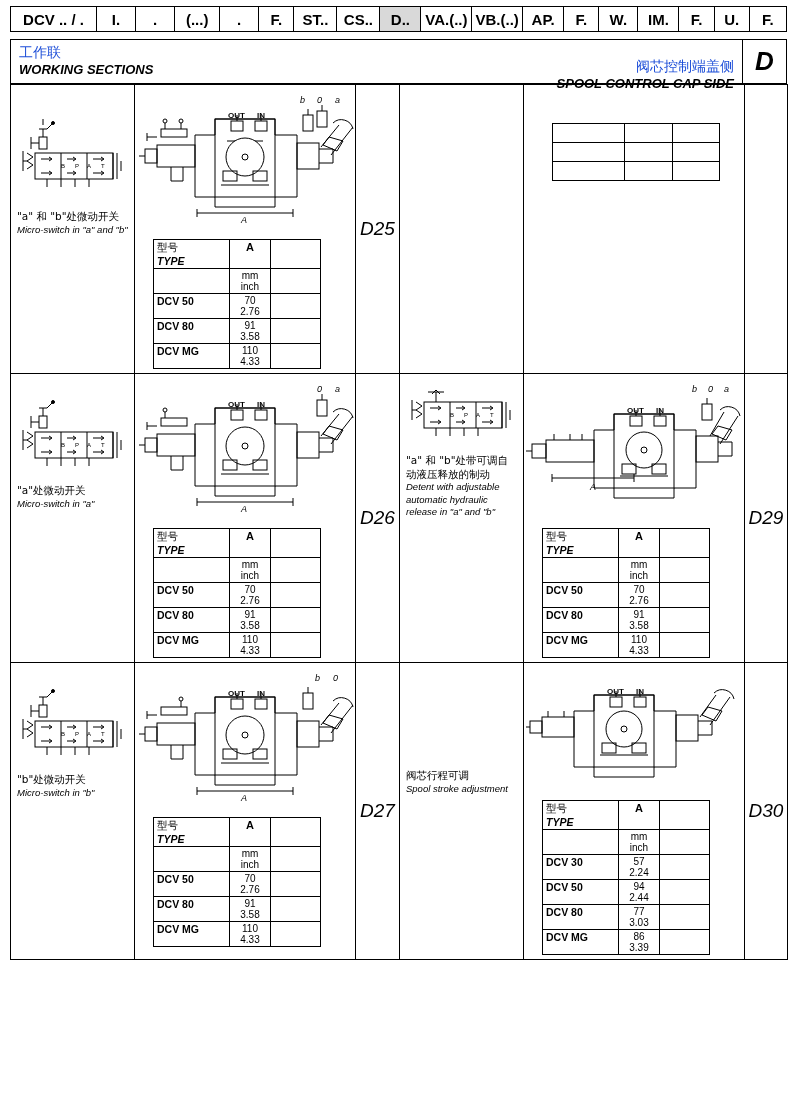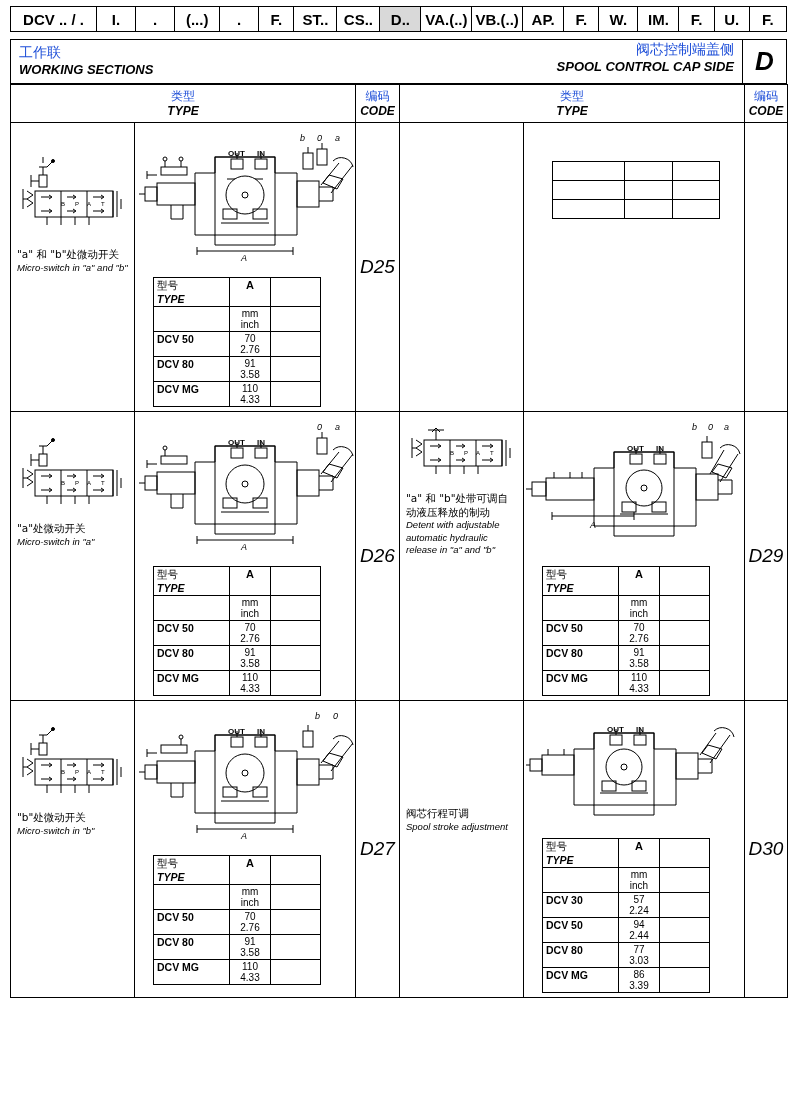--- a/index.html
+++ b/index.html
@@ -40,21 +40,21 @@
     position: absolute;
     left: 10px; top: 39px;
     width: 777px; height: 45px;
     border: 1px solid #000;
     background: #fff;
   }
   .headband .left {
     position: absolute; left: 8px; top: 3px;
   }
   .headband .right {
-    position: absolute; right: 52px; top: 0; text-align: right;
+    position: absolute; right: 52px; top: 17px; text-align: right;
   }
   .cn { font-size: 14px; color: #1d4ed8; line-height: 1.35; font-family: "DejaVu Sans", sans-serif; }
   .en { font-size: 13px; color: #000000; font-weight: bold; font-style: italic; line-height: 1.25; }
   .headband .bigD {
     position: absolute; right: 0; top: 0;
     width: 44px; height: 43px;
     border-left: 1px solid #000;
     display: flex; align-items: center; justify-content: center;
     font-size: 26px; font-weight: bold; font-style: italic;
   }
@@ -181,38 +181,20 @@
     <colgroup>
       <col class="c-sym">
         <col class="c-type">
         <col class="c-code">
       <col class="c-sym2">
         <col class="c-type2">
         <col class="c-code2">
     </colgroup>
 
     <tbody>
-        <tr>
-      <td class="colhdr" colspan="2">
-        <div class="cn">类型</div>
-        <div class="en">TYPE</div>
-      </td>
-      <td class="colhdr">
-        <div class="cn">编码</div>
-        <div class="en">CODE</div>
-      </td>
-      <td class="colhdr" colspan="2">
-        <div class="cn">类型</div>
-        <div class="en">TYPE</div>
-      </td>
-      <td class="colhdr">
-        <div class="cn">编码</div>
-        <div class="en">CODE</div>
-      </td>
-    </tr>
 
     <tr>
 
       <td class="symcell">
         <svg width="110" height="115" viewBox="0 0 110 115">
           <g stroke="#000" fill="none" stroke-width="1">
 
             <rect x="22" y="46" width="8" height="12"></rect>
             <path d="M22 52 h-8"></path>
             <path d="M14 46 v12"></path>

